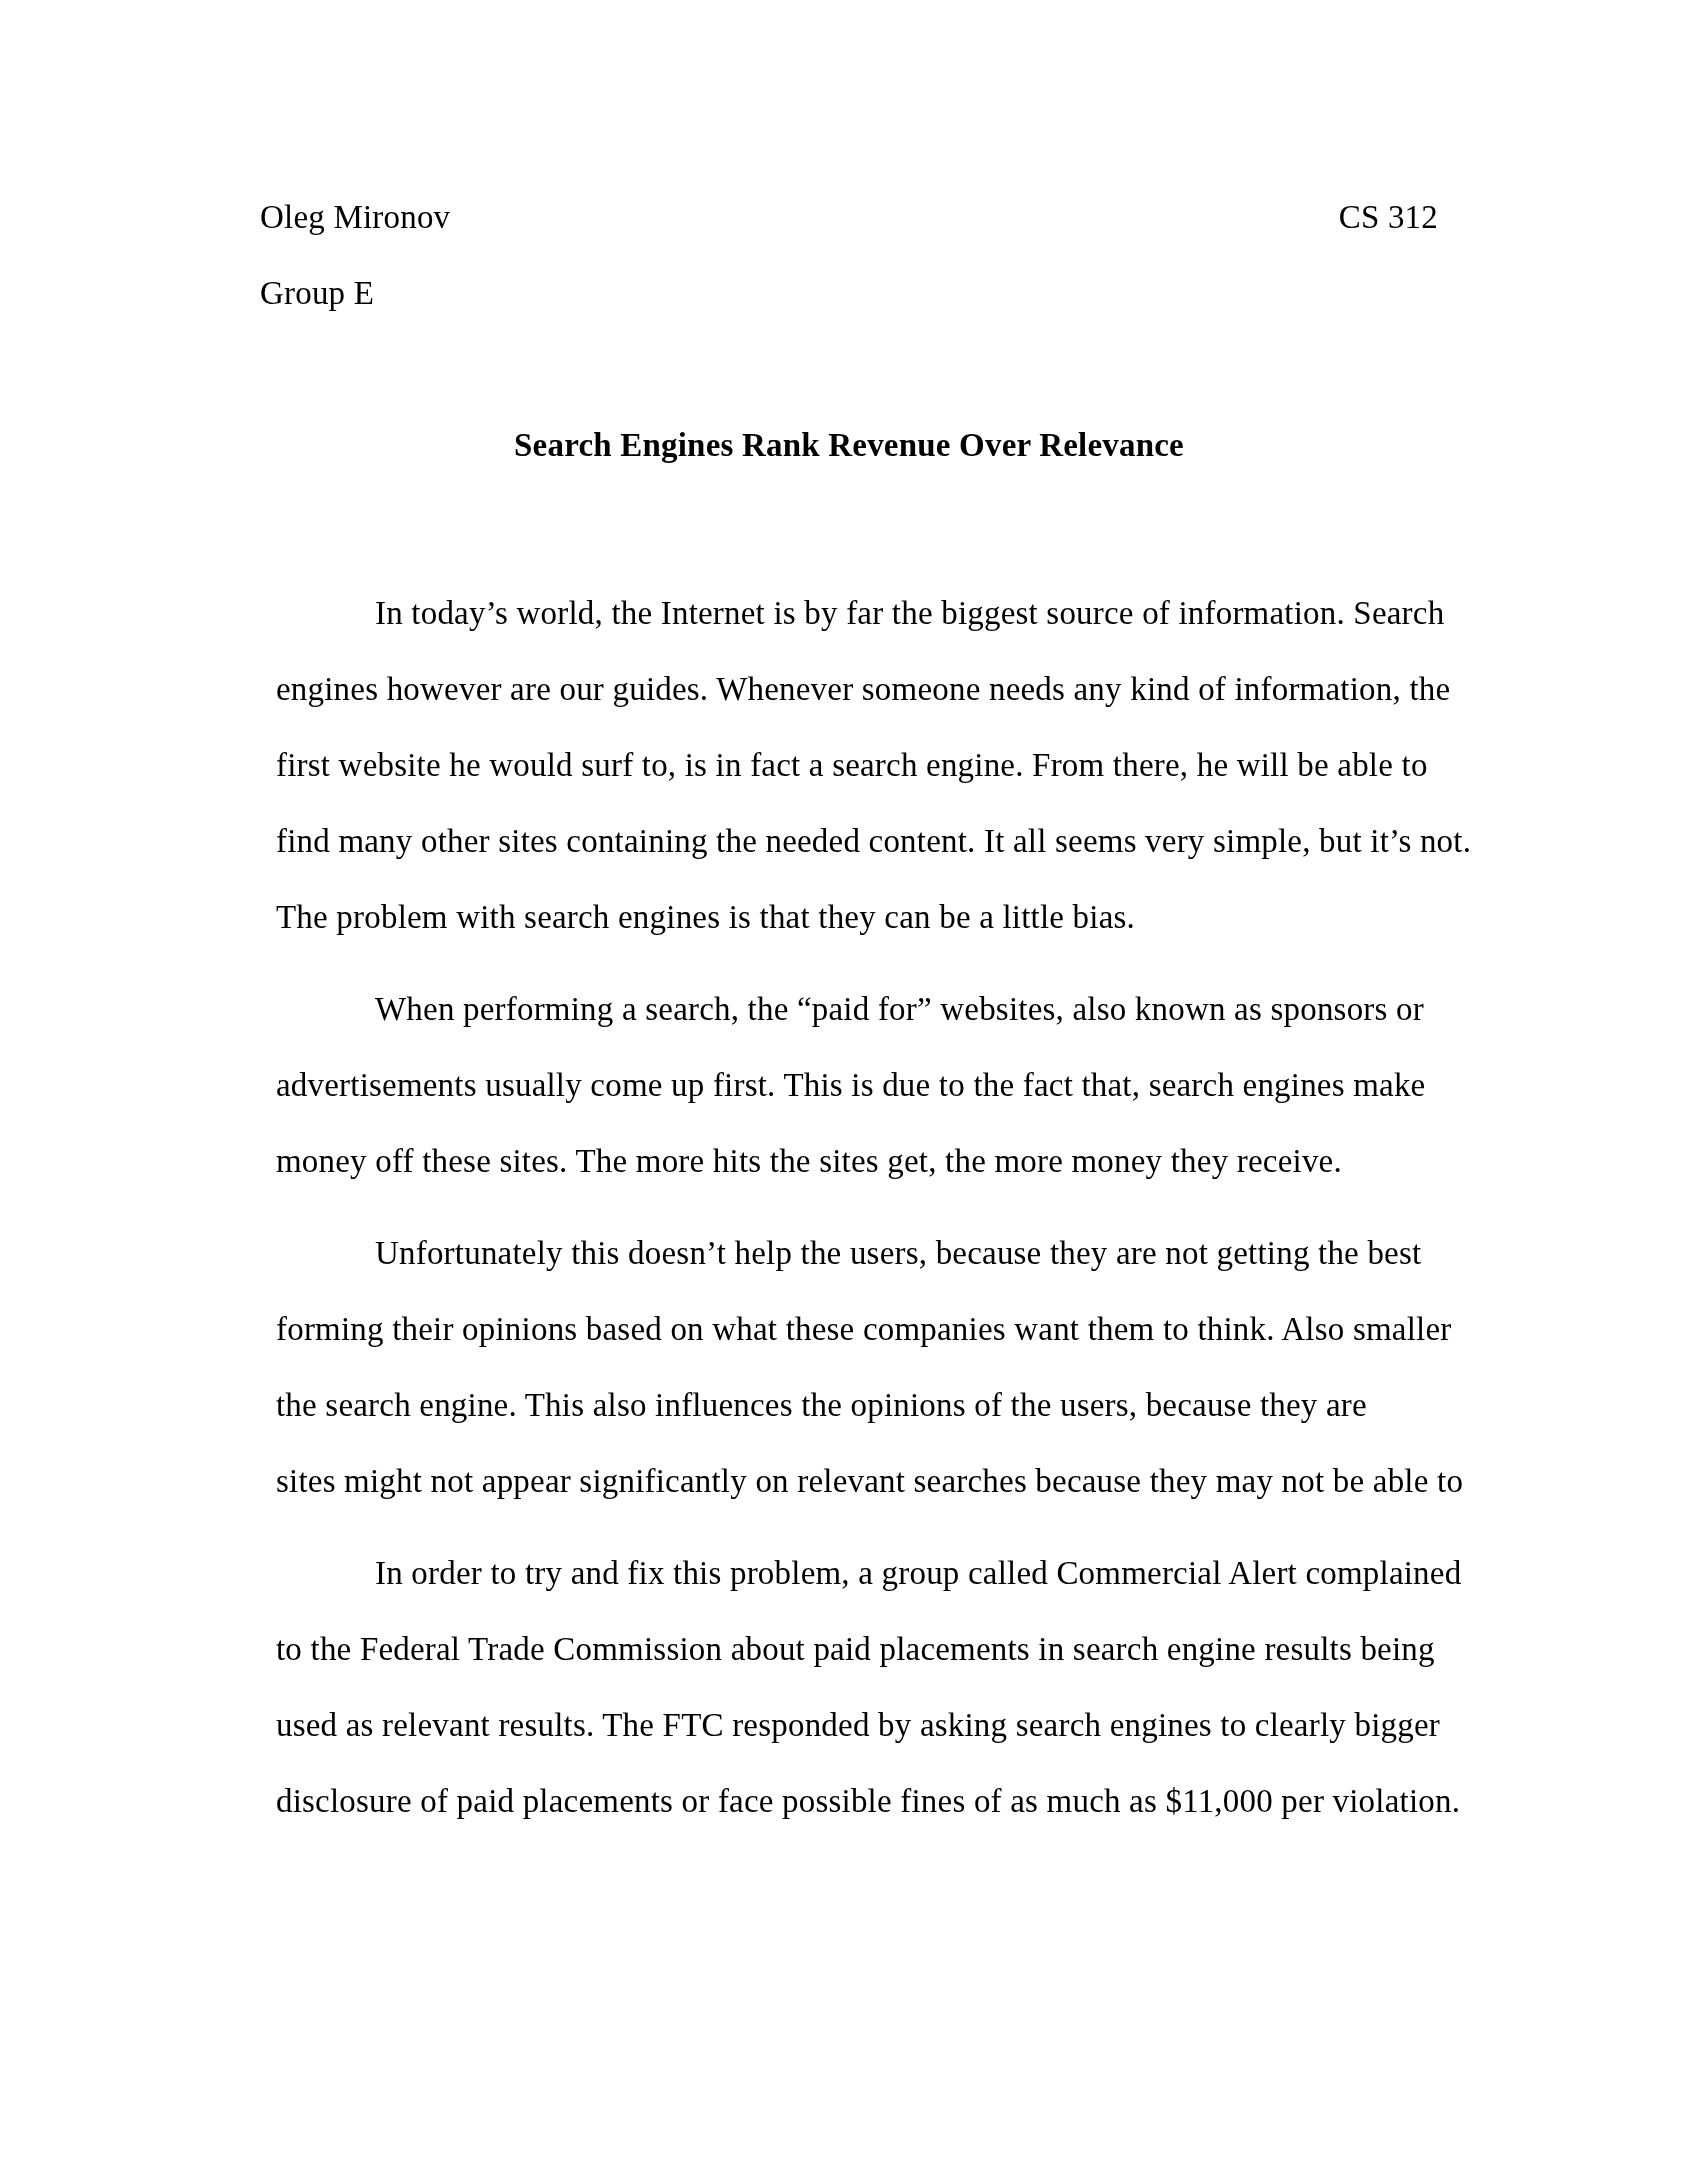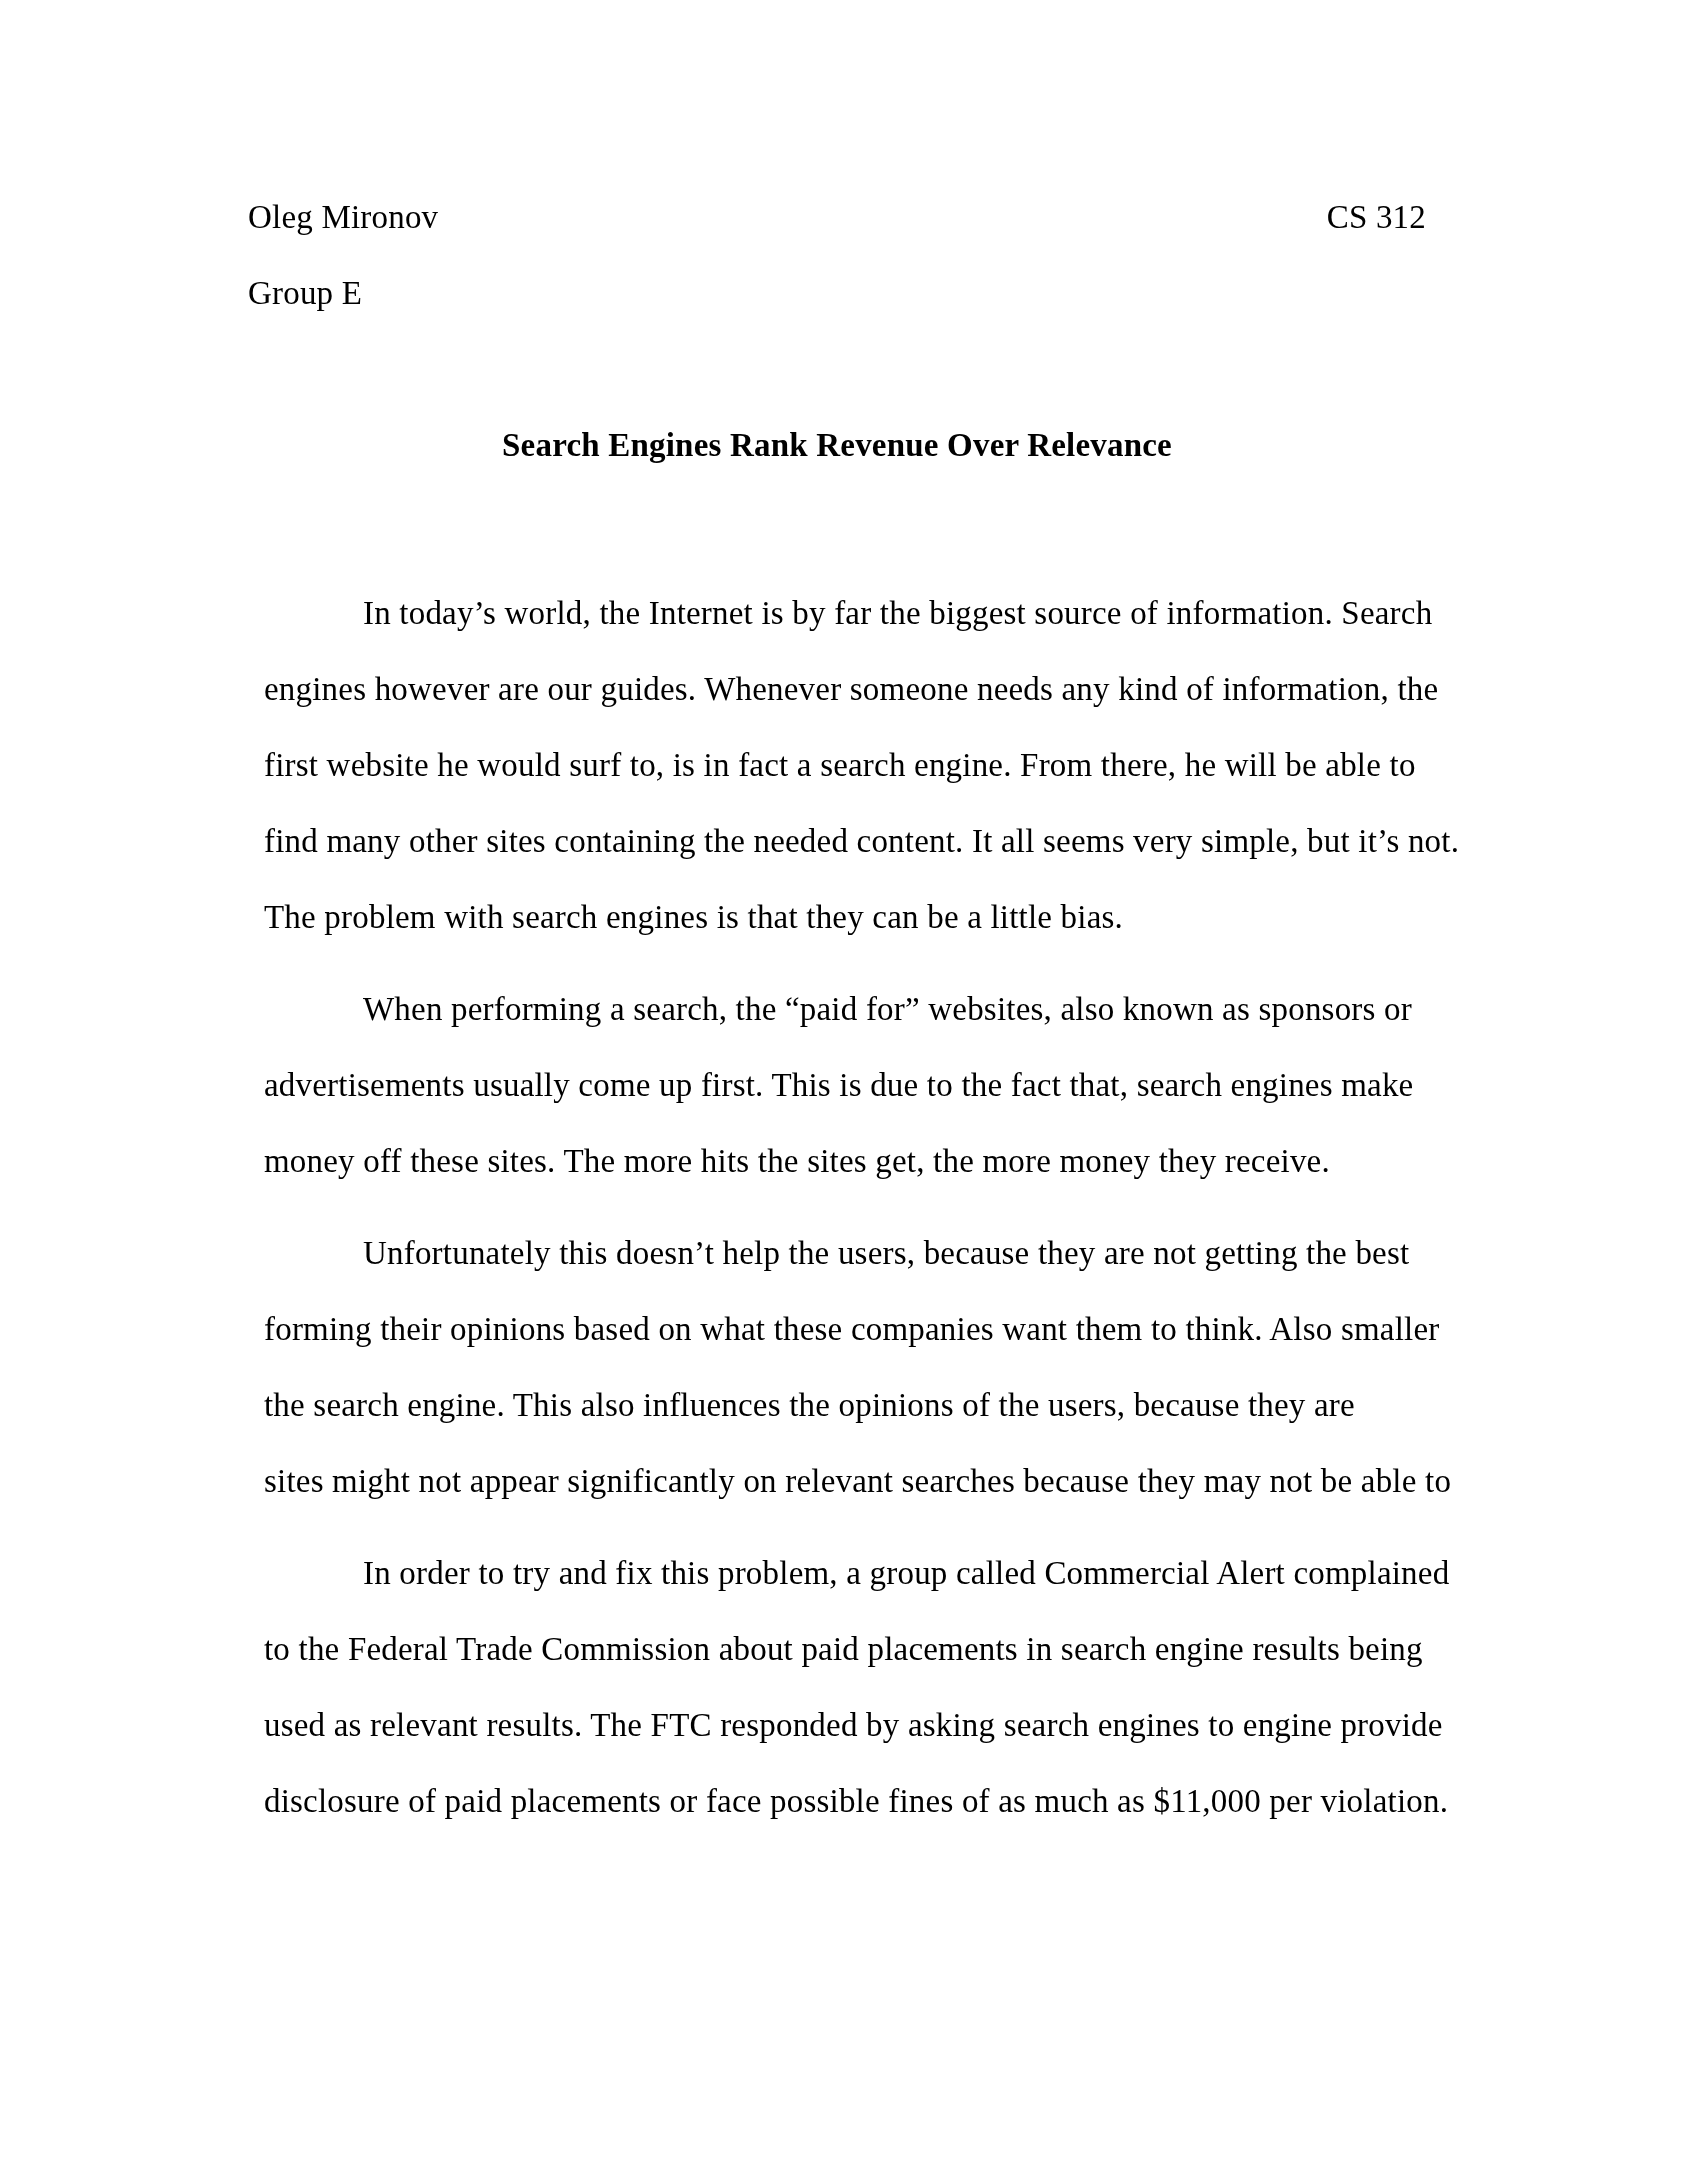--- a/index.html
+++ b/index.html
@@ -7,21 +7,21 @@
     position: relative;
     width: 1683px;
     height: 2178px;
     background: #ffffff;
     color: #000000;
     font-family: "Liberation Serif", "DejaVu Serif", serif;
     overflow: hidden;
   }
   .content {
     position: absolute;
-    left: 248px;
+    left: 260px;
     top: 179px;
     width: 1178px;
   }
   .line {
     height: 76px;
     line-height: 76px;
     font-size: 33px;
     white-space: nowrap;
     letter-spacing: 0.2px;
   }
@@ -70,19 +70,19 @@
     <div class="paragraph">
       <div class="line indent">Unfortunately this doesn’t help the users, because they are not getting the best</div>
       <div class="line">forming their opinions based on what these companies want them to think. Also smaller</div>
       <div class="line">the search engine. This also influences the opinions of the users, because they are</div>
       <div class="line">sites might not appear significantly on relevant searches because they may not be able to</div>
     </div>
 
     <div class="paragraph">
       <div class="line indent">In order to try and fix this problem, a group called Commercial Alert complained</div>
       <div class="line">to the Federal Trade Commission about paid placements in search engine results being</div>
-      <div class="line">used as relevant results. The FTC responded by asking search engines to engine provide</div>
+      <div class="line">used as relevant results. The FTC responded by asking search engines to clearly bigger</div>
       <div class="line">disclosure of paid placements or face possible fines of as much as $11,000 per violation.</div>
     </div>
 
   </div>
 </div>
 
 
 </body></html>

